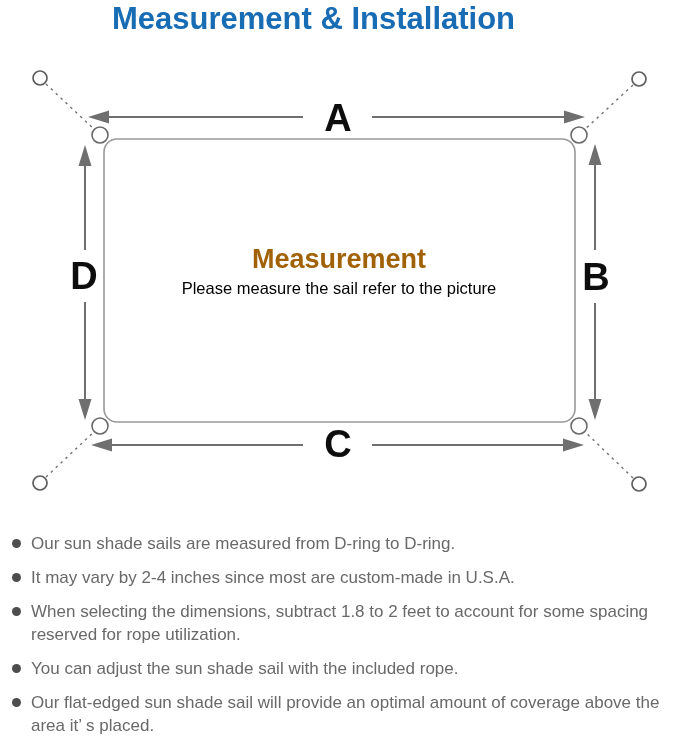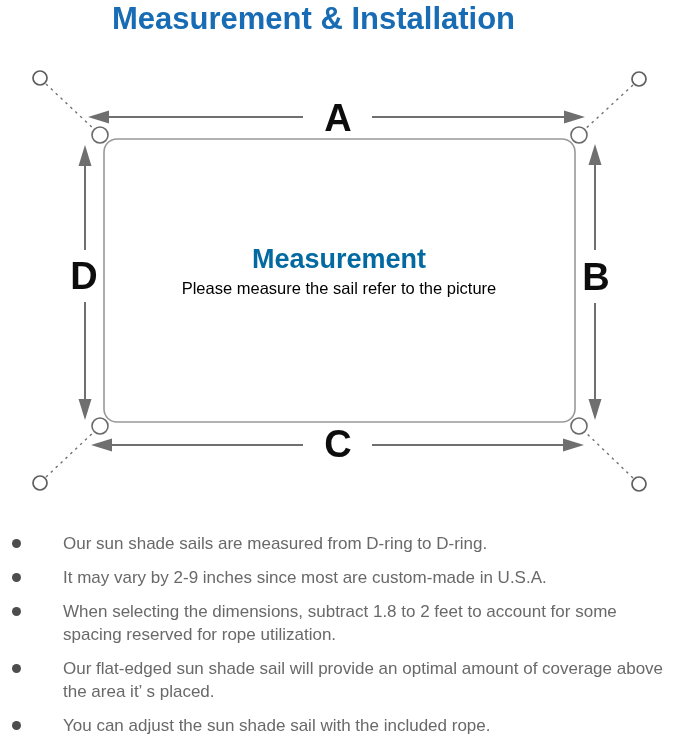--- a/index.html
+++ b/index.html
@@ -24,38 +24,38 @@
     font-size:38px;font-weight:700;color:#0d0d0d;
     line-height:1;
   }
   .label-a{left:338px;top:118px;}
   .label-b{left:596px;top:277px;}
   .label-c{left:338px;top:444px;}
   .label-d{left:84px;top:276px;}
   .center-title{
     position:absolute;left:339px;top:259px;
     transform:translate(-50%,-50%);
-    font-size:27px;font-weight:700;color:#0369a1;
+    font-size:27px;font-weight:700;color:#a16207;
     white-space:nowrap;
   }
   .center-subtitle{
     position:absolute;left:339px;top:288px;
     transform:translate(-50%,-50%);
     font-size:16.5px;font-weight:400;color:#000000;
     white-space:nowrap;
   }
   .bullet-list{
     position:absolute;left:10px;top:532px;
     width:662px;
     margin:0;padding:0;list-style:none;
   }
   .bullet-item{
     display:flex;
     margin:0 0 11px 0;
-    font-size:17px;line-height:23px;color:#696969;gap:32px;
+    font-size:17px;line-height:23px;color:#696969;
   }
   .bullet-dot{
     flex:none;
     width:9px;height:9px;border-radius:50%;
     background:#4d4d4d;
     margin:7px 10px 0 2px;
   }
   .bullet-text{display:block;max-width:640px;}
 </style>
 </head>
@@ -127,29 +127,29 @@
   <div class="center-title">Measurement</div>
   <div class="center-subtitle">Please measure the sail refer to the picture</div>
 
   <ul class="bullet-list">
     <li class="bullet-item">
       <span class="bullet-dot"></span>
       <span class="bullet-text">Our sun shade sails are measured from D-ring to D-ring.</span>
     </li>
     <li class="bullet-item">
       <span class="bullet-dot"></span>
-      <span class="bullet-text">It may vary by 2-9 inches since most are custom-made in U.S.A.</span>
+      <span class="bullet-text">It may vary by 2-4 inches since most are custom-made in U.S.A.</span>
     </li>
     <li class="bullet-item">
       <span class="bullet-dot"></span>
       <span class="bullet-text">When selecting the dimensions, subtract 1.8 to 2 feet to account for some spacing reserved for rope utilization.</span>
     </li>
     <li class="bullet-item">
       <span class="bullet-dot"></span>
-      <span class="bullet-text">Our flat-edged sun shade sail will provide an optimal amount of coverage above the area it’ s placed.</span>
+      <span class="bullet-text">You can adjust the sun shade sail with the included rope.</span>
     </li>
     <li class="bullet-item">
       <span class="bullet-dot"></span>
-      <span class="bullet-text">You can adjust the sun shade sail with the included rope.</span>
+      <span class="bullet-text">Our flat-edged sun shade sail will provide an optimal amount of coverage above the area it’ s placed.</span>
     </li>
   </ul>
 
 </div>
 
 </body></html>

